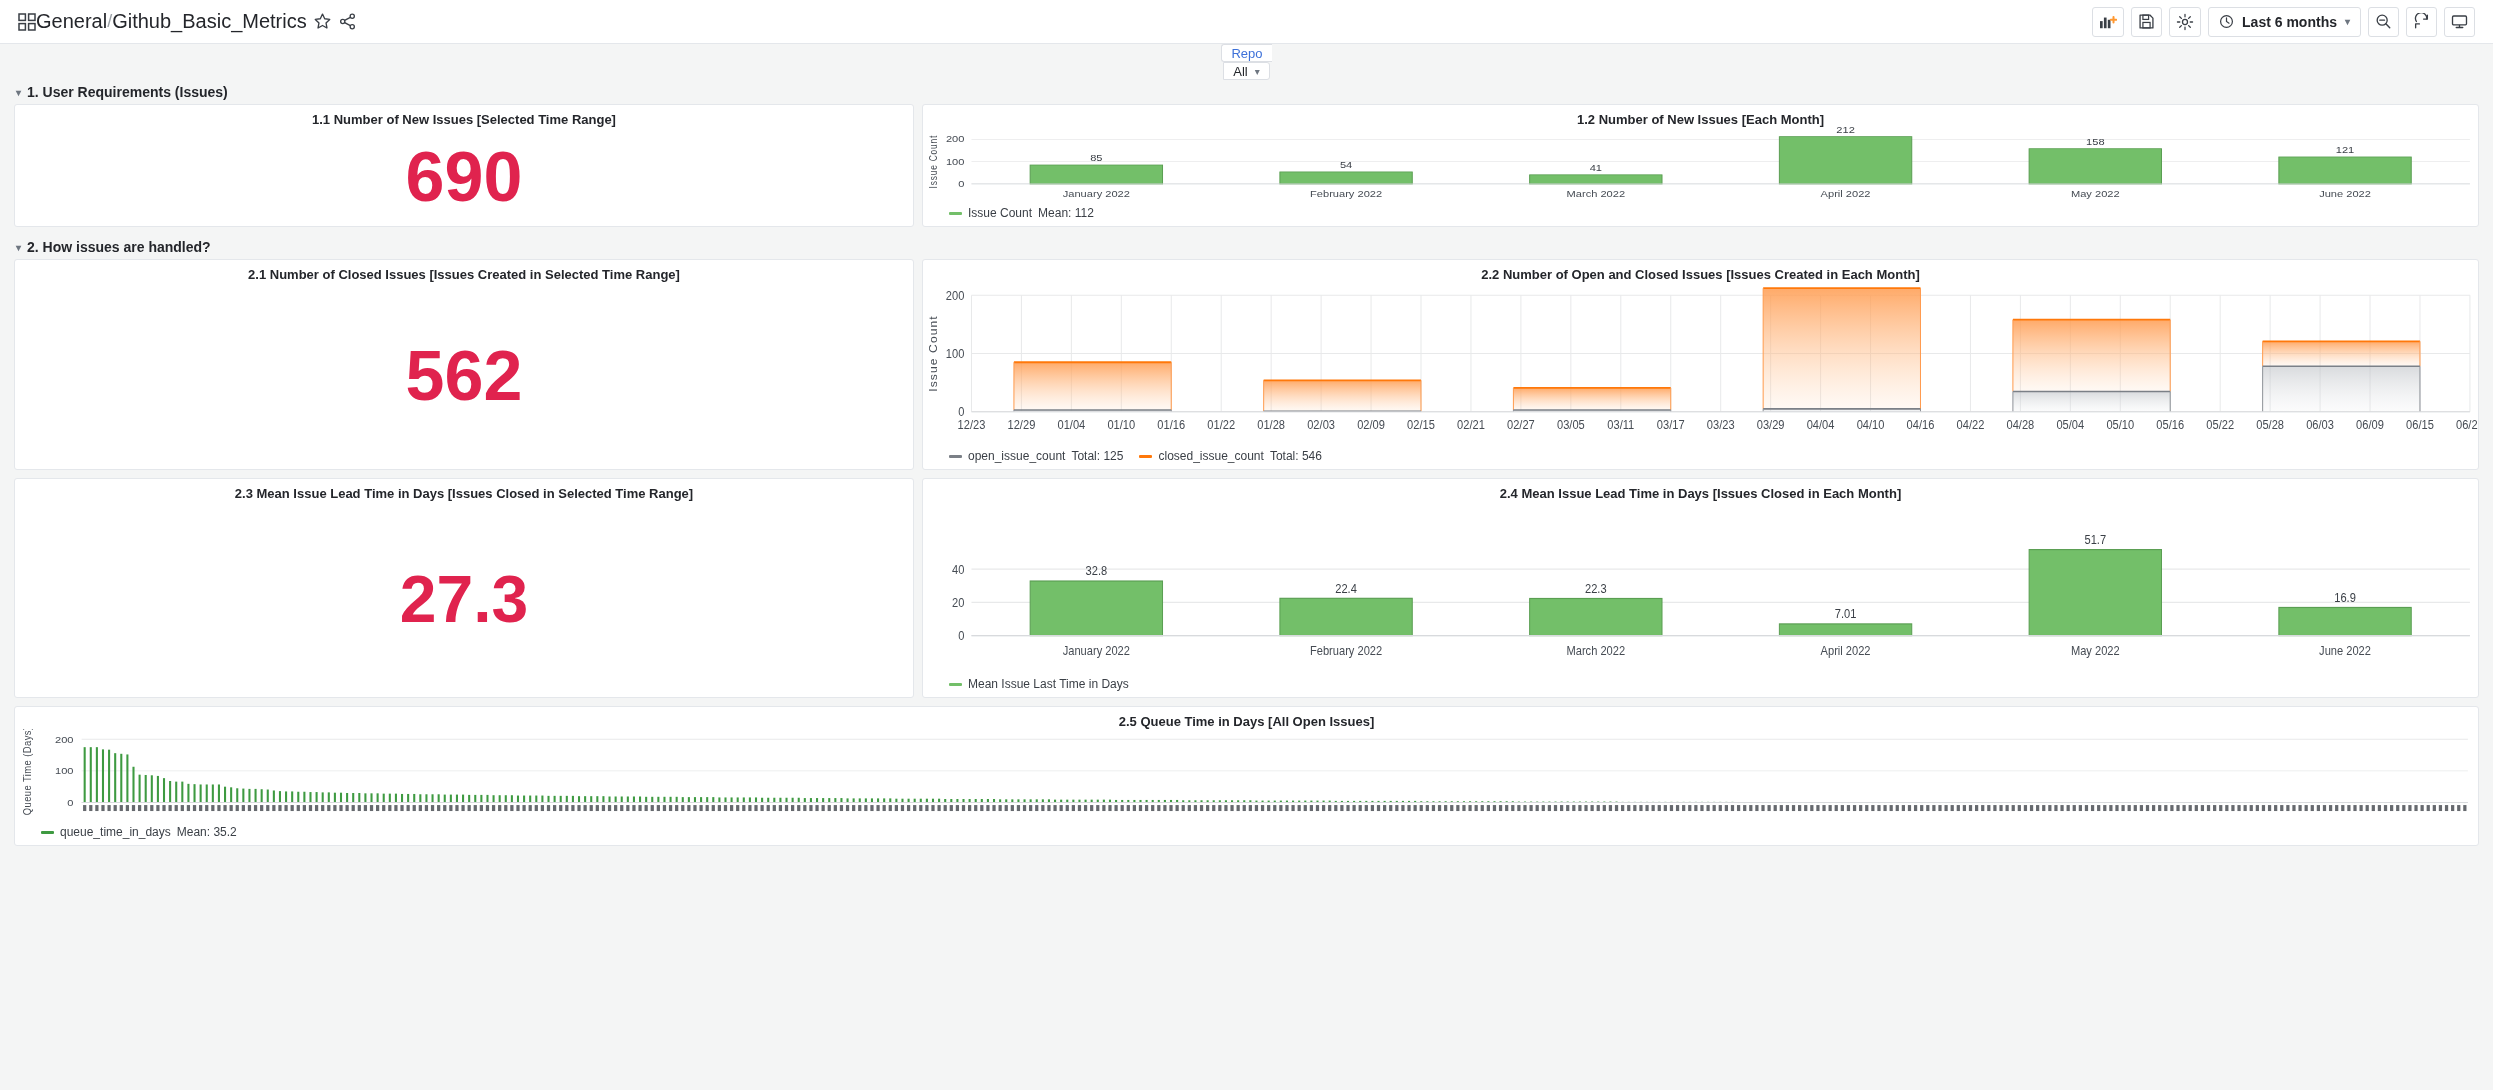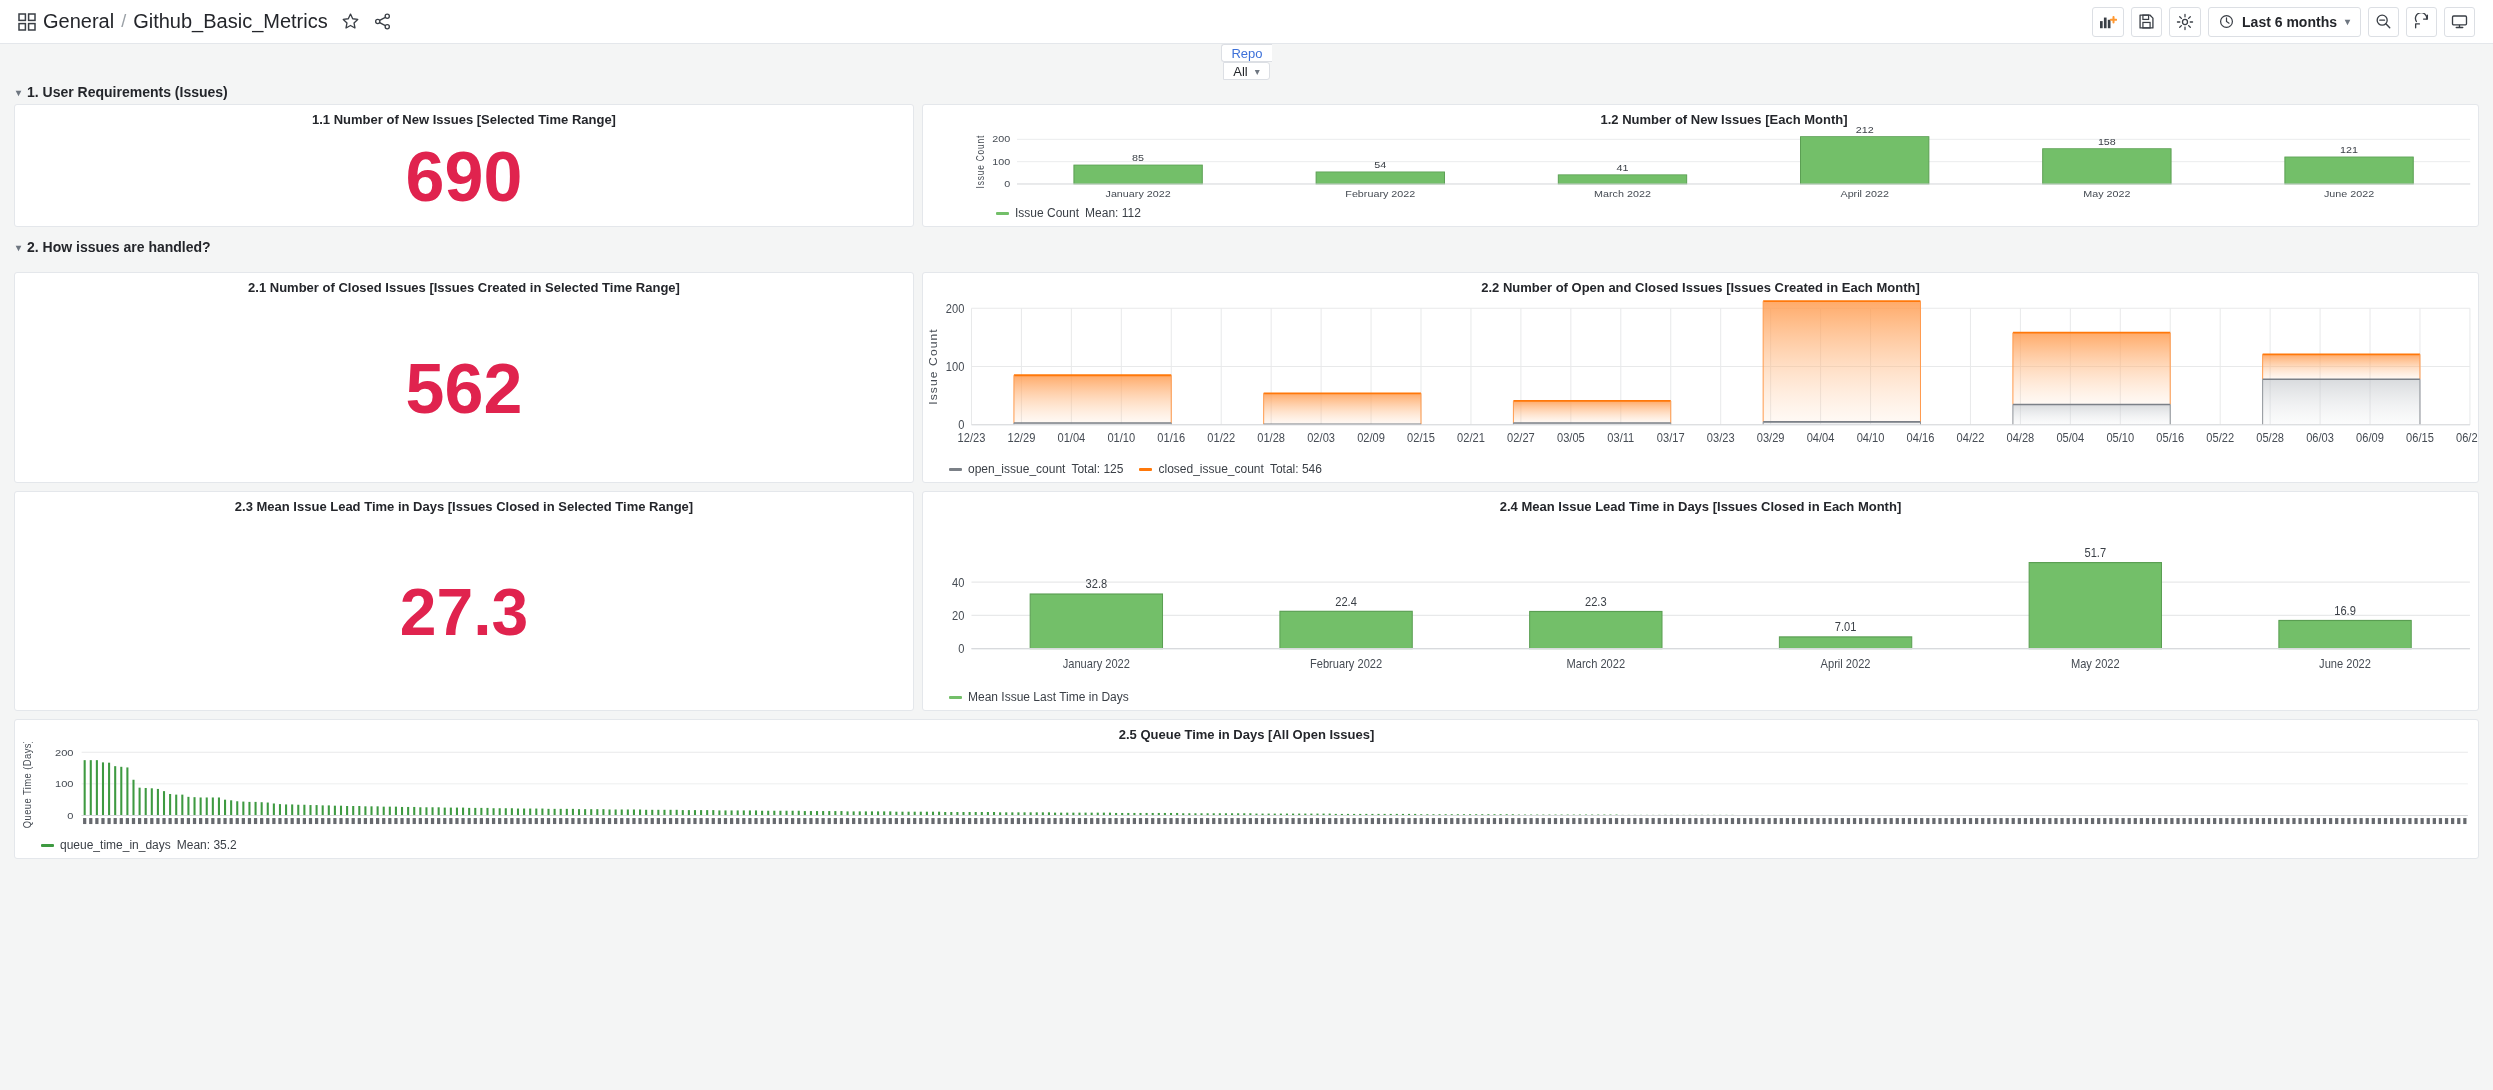--- a/index.html
+++ b/index.html
@@ -11,21 +11,21 @@
     overflow: hidden;
   }
 
   
   .topnav {
     height: 44px; background: #FFFFFF;
     border-bottom: 1px solid #E4E7EB;
     display: flex; align-items: center;
     padding: 0 18px; gap: 10px;
   }
-  .breadcrumb { display: flex; align-items: center; gap: 7px; font-size: 20px; }
+  .breadcrumb { display: flex; align-items: center; gap: 0; font-size: 20px; }
   .bc-sep { color: #9AA0A6; font-size: 18px; }
   .bc-link { color: #24262B; }
   .ic { display: inline-flex; align-items: center; justify-content: center; }
   .grid-icon { width: 18px; height: 18px; }
   .star-icon, .share-icon { width: 19px; height: 19px; margin-left: 6px; cursor: pointer; }
   .nav-spacer { flex: 1; }
   .nav-actions { display: flex; align-items: center; gap: 7px; }
   .nav-btn {
     height: 30px; min-width: 31px; padding: 0 6px;
     border: 1px solid #DCDFE4; border-radius: 3px; background: #FFFFFF;
@@ -206,21 +206,21 @@
 
 <div class="panel-row" style="height:131px;">
 
   <div class="panel" style="width:900px;">
     <div class="panel-title">1.1 Number of New Issues [Selected Time Range]</div>
     <div class="panel-body">
       <div class="stat-value">690</div>
     </div>
   </div>
 
-  <div class="panel" style="flex:1;padding-left:47px;">
+  <div class="panel" style="flex:1;">
     <div class="panel-title">1.2 Number of New Issues [Each Month]</div>
     <div class="panel-body">
       <svg class="chart" id="svg-chart-1-2" viewBox="0 0 1540 100" preserveAspectRatio="none">
           <line x1="48" y1="74" x2="1532" y2="74" class="grid-line"></line>
           <text x="41" y="78" text-anchor="end" class="ax-text">0</text>
           <line x1="48" y1="45" x2="1532" y2="45" class="grid-line"></line>
           <text x="41" y="49" text-anchor="end" class="ax-text">100</text>
           <line x1="48" y1="16" x2="1532" y2="16" class="grid-line"></line>
           <text x="41" y="20" text-anchor="end" class="ax-text">200</text>
           <text x="14" y="45" text-anchor="middle" class="ax-title" transform="rotate(-90 14 45)" letter-spacing="1">Issue Count</text>
@@ -253,21 +253,21 @@
         </span>
       </div>
   </div>
 </div>
 
 <div class="section-row">
   <span class="row-chev">▾</span>
   <span>2. How issues are handled?</span>
 </div>
 
-<div class="panel-row" style="height:219px;margin-top:13px;">
+<div class="panel-row" style="height:219px;">
 
   <div class="panel" style="width:900px;">
     <div class="panel-title">2.1 Number of Closed Issues [Issues Created in Selected Time Range]</div>
     <div class="panel-body">
       <div class="stat-value">562</div>
     </div>
   </div>
 
   <div class="panel" style="flex:1;">
     <div class="panel-title">2.2 Number of Open and Closed Issues [Issues Created in Each Month]</div>

